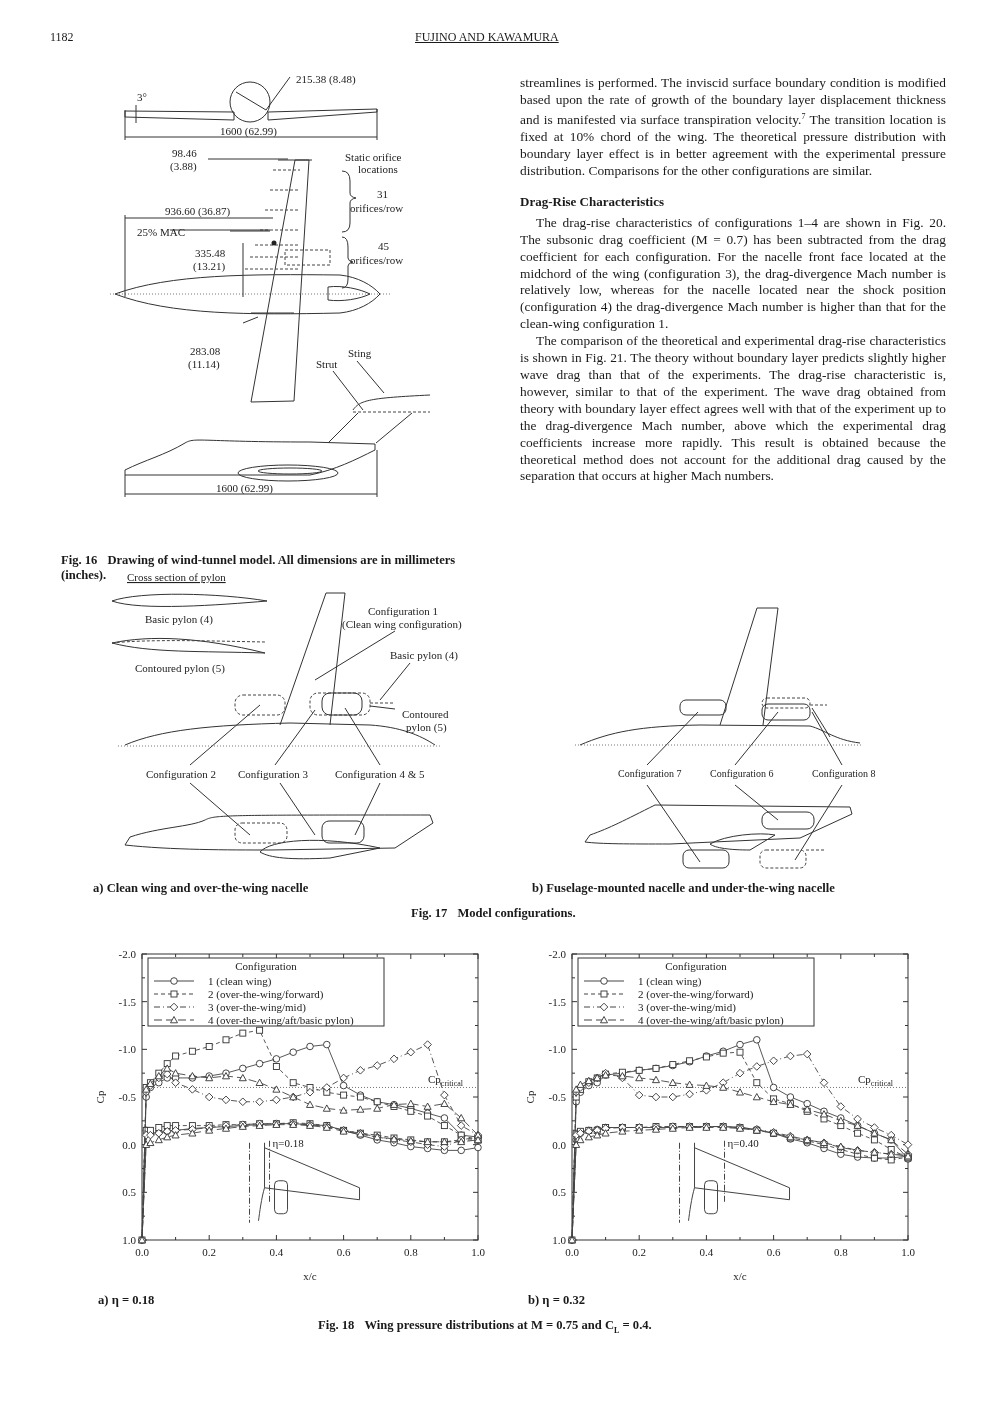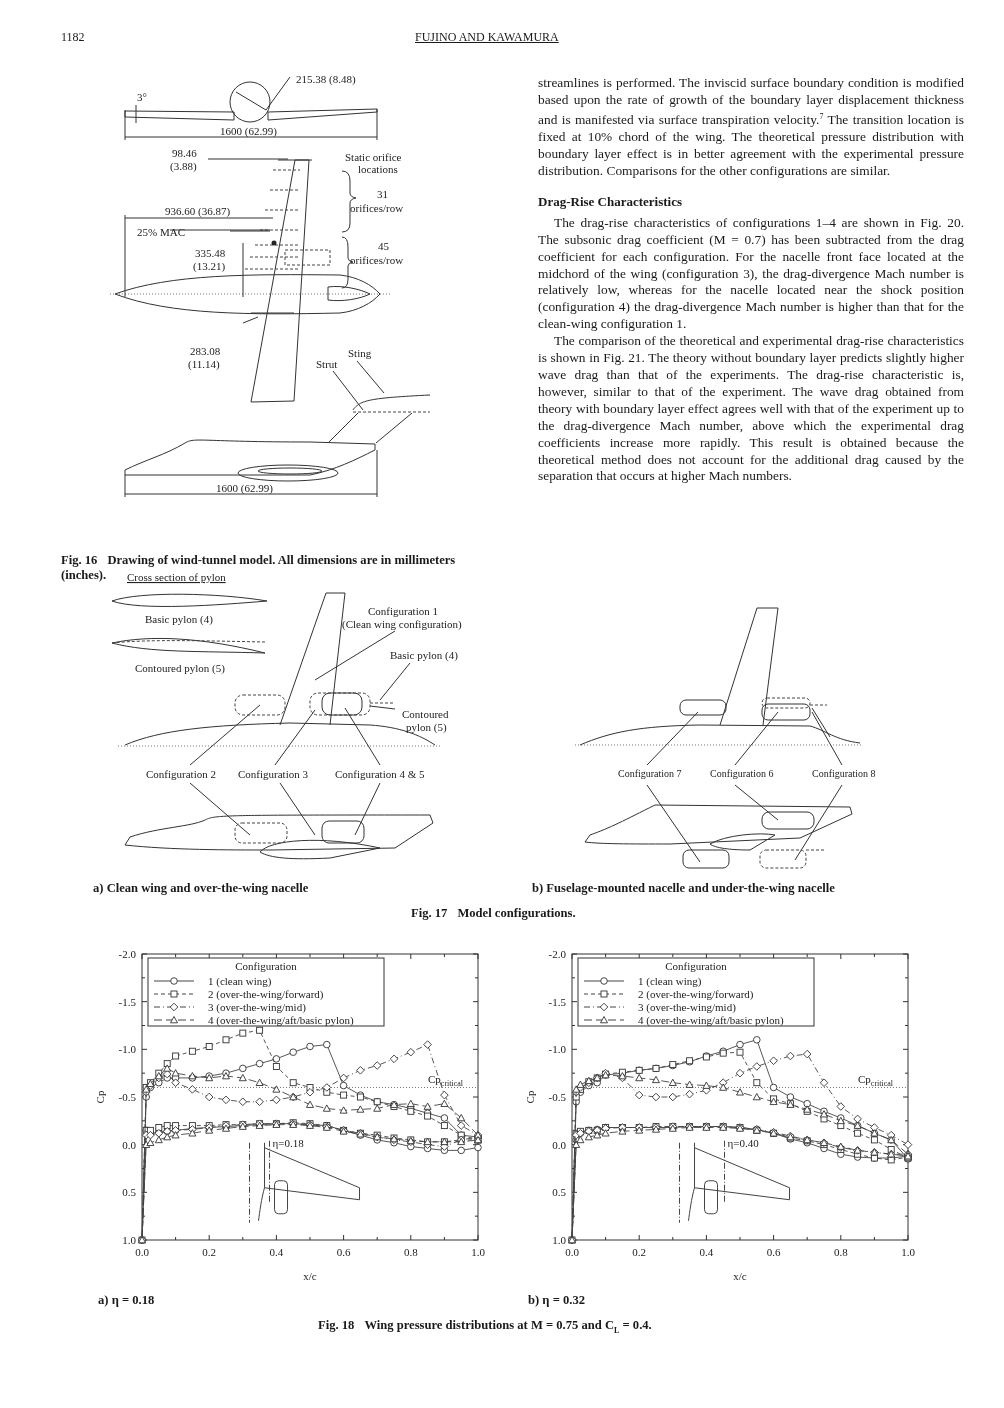--- a/index.html
+++ b/index.html
@@ -15,21 +15,21 @@
   .cap .lbl { margin-right:10px; }
   .sub-cap { font-size:12.6px; font-weight:bold;text-align:right; }
   svg text { font-family:"Liberation Serif","DejaVu Serif",serif; fill:#222; }
   .ln { stroke:#333; stroke-width:1; fill:none; }
   .dsh { stroke:#444; stroke-width:1; fill:none; stroke-dasharray:3 2; }
   .dot { stroke:#555; stroke-width:0.8; fill:none; stroke-dasharray:1 2; }
 </style>
 </head>
 <body>
 
-<div class="abs hdr" style="left:61px;">1182</div>
+<div class="abs hdr" style="left:50px;">1182</div>
 <div class="abs hdr" style="left:415px;text-decoration:underline;">FUJINO AND KAWAMURA</div>
 
 <svg class="abs" style="left:110px;top:65px;" width="390" height="435">
 
   <g>
     <circle cx="140" cy="37" r="20" class="ln"></circle>
     <line x1="126" y1="27" x2="156" y2="45" class="ln"></line>
     <line x1="156" y1="45" x2="180" y2="12" class="ln"></line>
     <path d="M15 46 L124 47 L124 55 L15 52 Z" class="ln"></path>
     <path d="M158 47 L267 44 L267 47 L158 55 Z" class="ln"></path>
@@ -99,21 +99,21 @@
     <line x1="15" y1="410" x2="15" y2="432" class="ln"></line>
     <line x1="267" y1="385" x2="267" y2="432" class="ln"></line>
   </g>
   <text x="106" y="427" font-size="11">1600 (62.99)</text>
 </svg>
 
 <div class="abs cap" style="left:61px;top:516px;width:436px;margin-top:37px;">
   <span class="lbl">Fig. 16</span><span>Drawing of wind-tunnel model. All dimensions are in millimeters (inches).</span>
 </div>
 
-<div class="abs col-text" style="left:538px;top:75px;width:426px;">
+<div class="abs col-text" style="left:520px;top:75px;width:426px;">
   <p class="noind"><span>streamlines is performed. The inviscid surface boundary condition is modified based upon the rate of growth of the boundary layer displacement thickness and is manifested via surface transpiration velocity.</span><sup style="font-size:8px">7</sup><span> The transition location is fixed at 10% chord of the wing. The theoretical pressure distribution with boundary layer effect is in better agreement with the experimental pressure distribution. Comparisons for the other configurations are similar.</span></p>
   <div class="sec-head">Drag-Rise Characteristics</div>
   <p>The drag-rise characteristics of configurations 1–4 are shown in Fig. 20. The subsonic drag coefficient (M = 0.7) has been subtracted from the drag coefficient for each configuration. For the nacelle front face located at the midchord of the wing (configuration 3), the drag-divergence Mach number is relatively low, whereas for the nacelle located near the shock position (configuration 4) the drag-divergence Mach number is higher than that for the clean-wing configuration 1.</p>
   <p>The comparison of the theoretical and experimental drag-rise characteristics is shown in Fig. 21. The theory without boundary layer predicts slightly higher wave drag than that of the experiments. The drag-rise characteristic is, however, similar to that of the experiment. The wave drag obtained from theory with boundary layer effect agrees well with that of the experiment up to the drag-divergence Mach number, above which the experimental drag coefficients increase more rapidly. This result is obtained because the theoretical method does not account for the additional drag caused by the separation that occurs at higher Mach numbers.</p>
 </div>
 
 <svg class="abs" style="left:90px;top:565px;" width="430" height="320">
   <text x="37" y="16" font-size="11" text-decoration="underline">Cross section of pylon</text>
   <path d="M22 36 C50 26 130 28 177 36 C130 40 50 46 22 36 Z" class="ln"></path>
   <text x="55" y="58" font-size="11">Basic pylon (4)</text>

